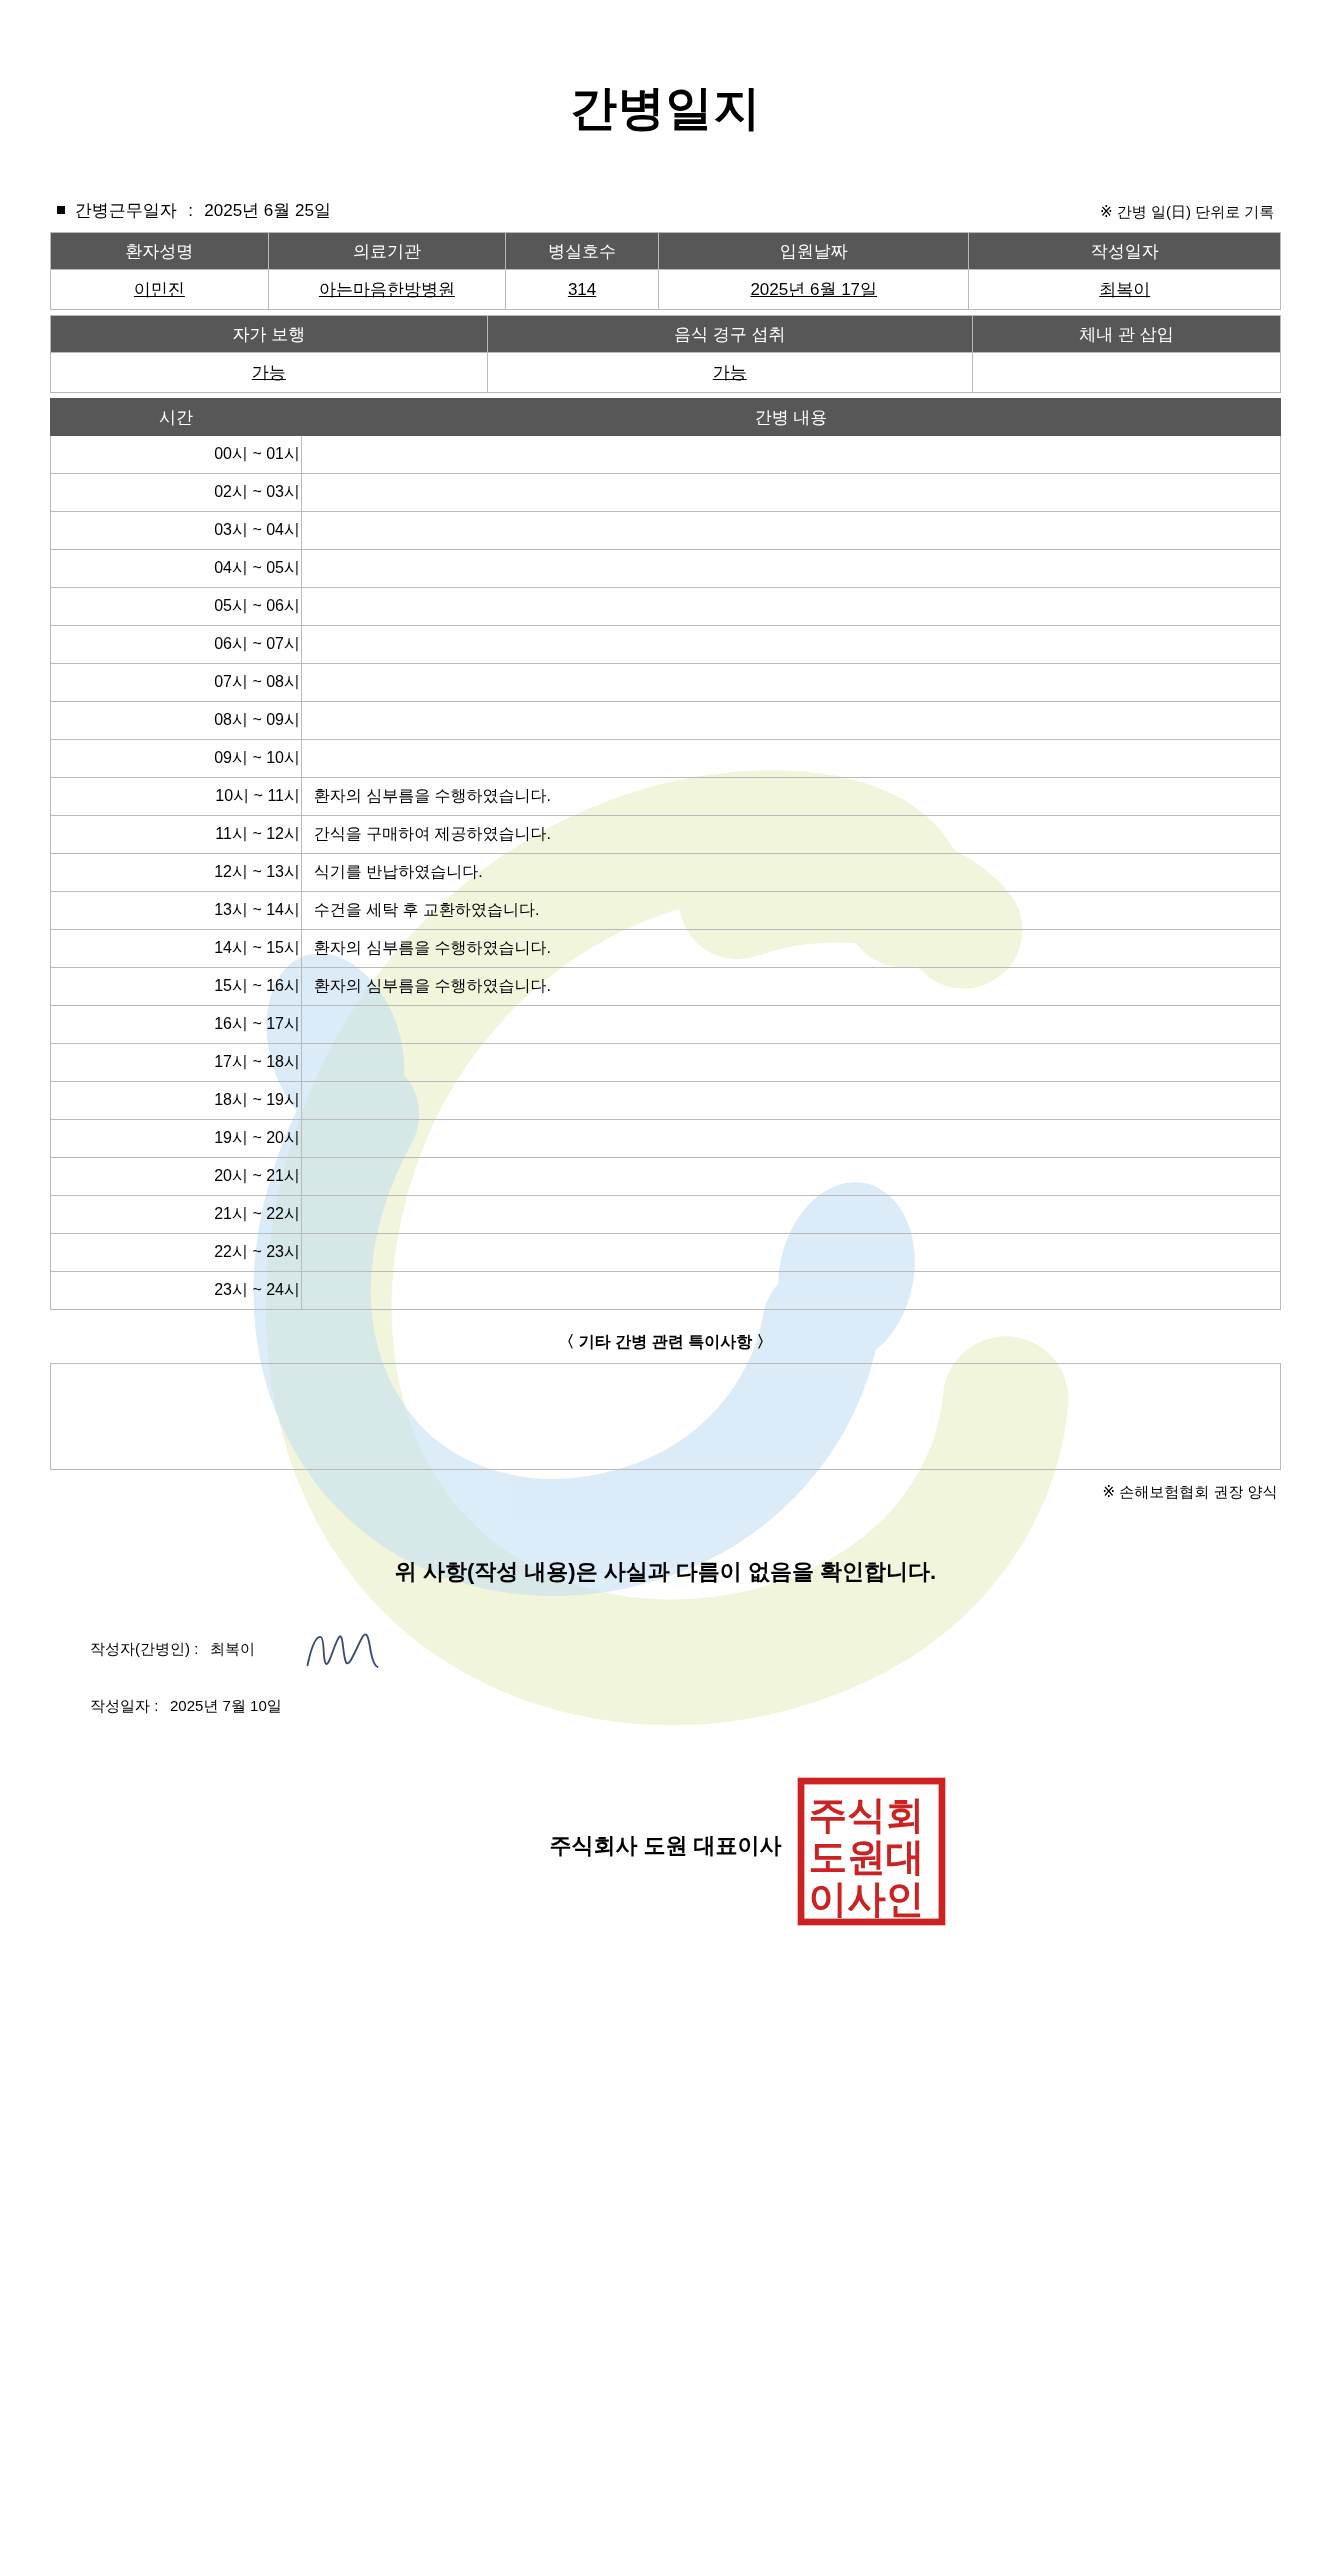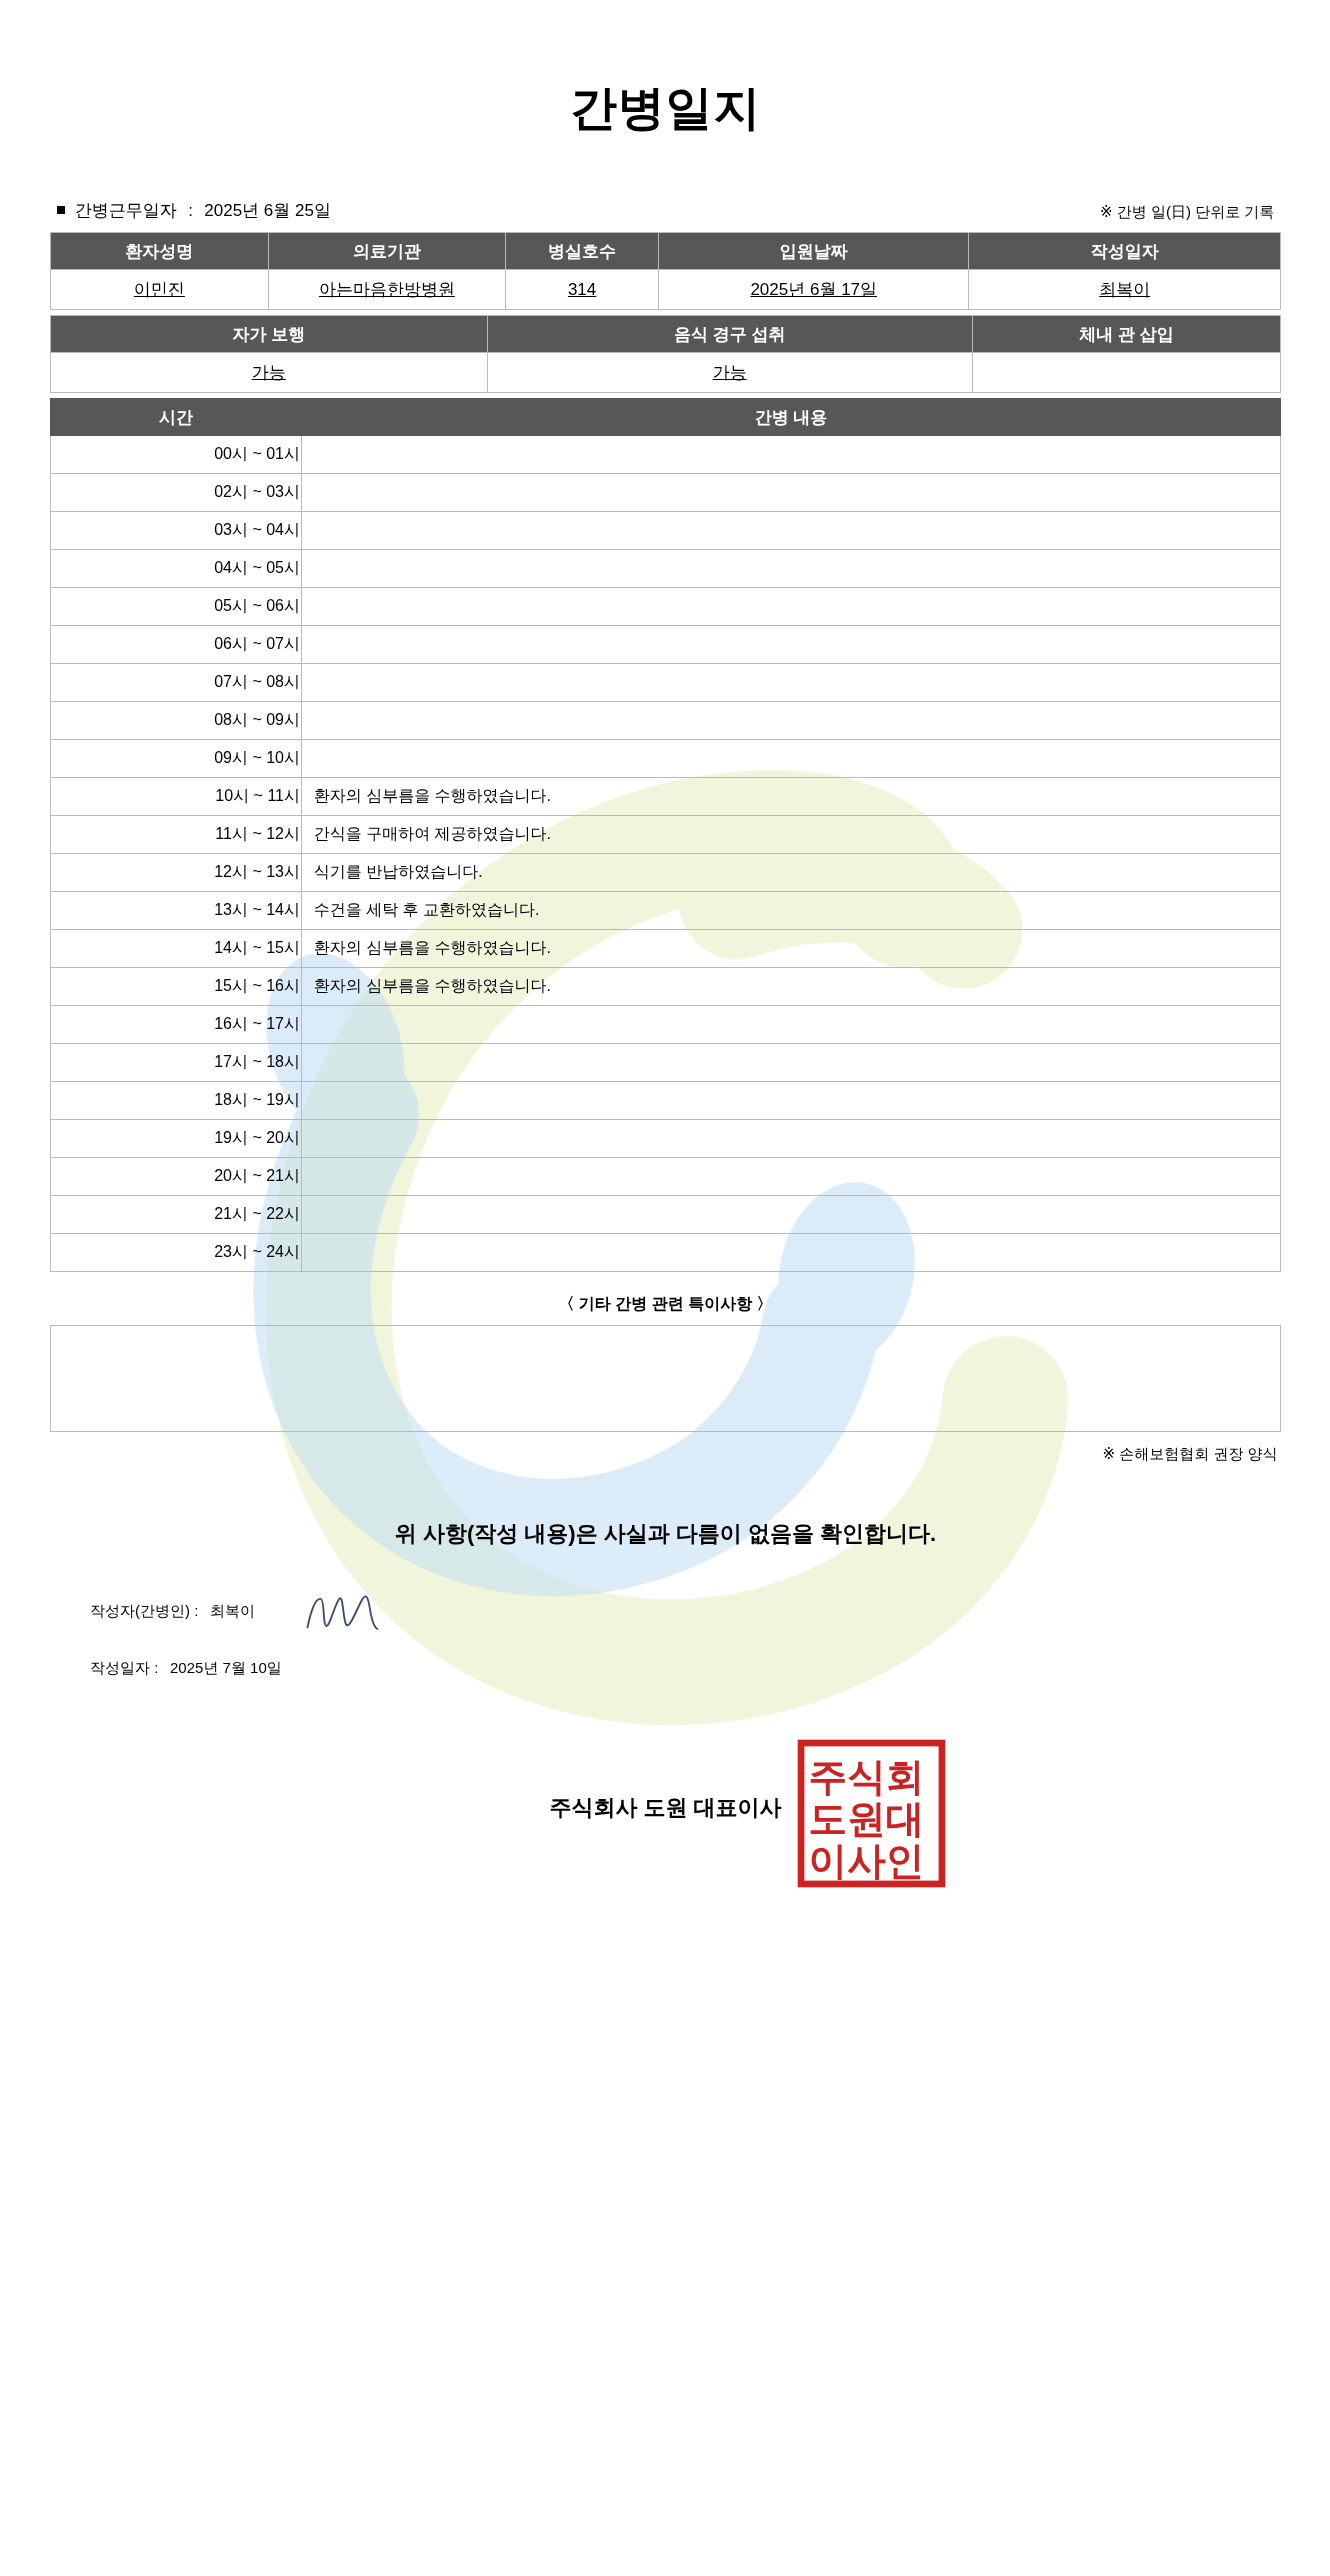--- a/index.html
+++ b/index.html
@@ -84,21 +84,21 @@
     table-layout: fixed;
     background: transparent;
   }
   table.info td, table.info th {
     border: 0.8px solid #b9b9b9;
   }
   th.hdr {
     background: #575757;
     color: #ffffff;
     font-size: 17px;
-    font-weight: bold;
+    font-weight: normal;
     height: 37px;
     text-align: center;
     border: 0.8px solid #575757;
   }
   td.val {
     background: #ffffff;
     height: 40px;
     text-align: center;
     font-size: 17px;
     color: #000;
@@ -370,20 +370,24 @@
     <tr>
           <td class="time-cell">19시 ~ 20시</td>
           <td class="content-cell"></td>
         </tr>
     <tr>
           <td class="time-cell">20시 ~ 21시</td>
           <td class="content-cell"></td>
         </tr>
     <tr>
           <td class="time-cell">21시 ~ 22시</td>
+          <td class="content-cell"></td>
+        </tr>
+    <tr>
+          <td class="time-cell">22시 ~ 23시</td>
           <td class="content-cell"></td>
         </tr>
     <tr>
           <td class="time-cell">23시 ~ 24시</td>
           <td class="content-cell"></td>
         </tr>
   </tbody>
     </table>
 
   <div class="notes-title">〈 기타 간병 관련 특이사항 〉</div>

